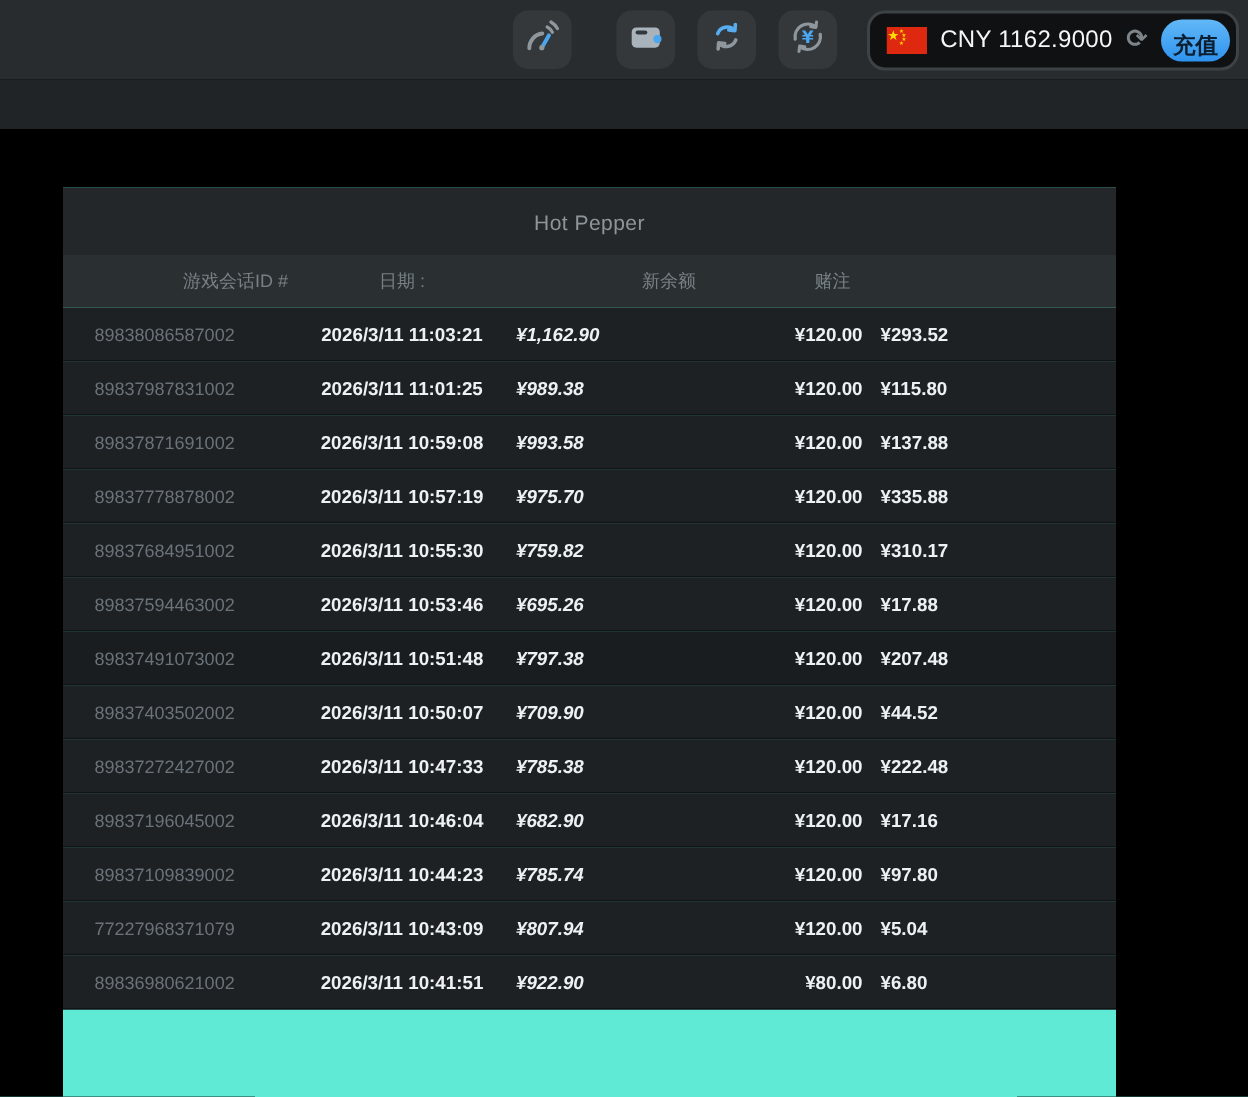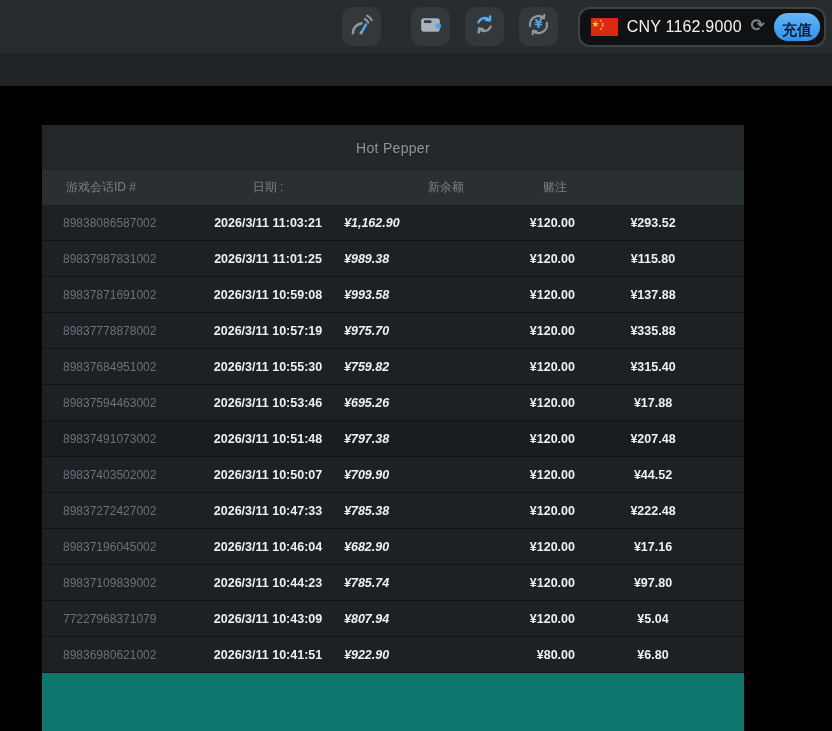--- a/index.html
+++ b/index.html
@@ -29,45 +29,45 @@
     white-space:nowrap; }
   .refresh-glyph { color:#7d858b; font-size:17px; font-weight:bold; cursor:pointer;
     line-height:1; margin-top:-2px; }
   .recharge { height:28px; min-width:45px; padding:8px 8px; border:none;
     border-radius:14px; background:linear-gradient(180deg,#62b8f7 0%,#2e93ee 100%);
     color:#0c1f30; font-size:15px; font-weight:bold; cursor:pointer;
     font-family:"Liberation Sans","DejaVu Sans",sans-serif; }
 
   
   .card { position:absolute; left:42px; top:125px; width:702px; bottom:0;
-    background:#0f766e; }
+    background:#5eead4; }
   .card-title { height:45px; background:#242729; display:flex; align-items:center;
     justify-content:center; color:#8e959a; font-size:14px; letter-spacing:.3px; }
 
   .thead { height:35px; background:#2a2f32; display:flex; align-items:center;
     color:#798086; font-size:12px; }
   .trow { height:36px; display:flex; align-items:center; background:#1e2124;
     border-bottom:1px solid #111315; }
   .trow.hl { background:#1a1d1f; }
   .tbody-wrap {}
 
   .c0 { width:150px; } .c1 { width:152px; } .c2 { width:128px; }
   .c3 { width:115px; } .c4 { width:157px; }
 
-  .thead .c0 { padding-left:24px; text-align:left; }
+  .thead .c0 { padding-left:24px; text-align:right; }
   .thead .c1 { text-align:center; }
   .thead .c2 { text-align:right; padding-right:8px; }
   .thead .c3 { text-align:right; padding-right:20px; }
   .thead .c4 { text-align:center; padding-left:26px; }
 
   .trow .c0 { padding-left:21px; text-align:left; color:#6a727a; font-size:12px; }
   .trow .c1 { text-align:center; color:#eef1f3; font-size:12.5px; font-weight:bold; }
   .trow .c2 { text-align:left; padding-right:9px;  color:#eef1f3; font-size:12.5px; font-weight:bold;font-style:italic; }
   .trow .c3 { text-align:right; padding-right:12px; color:#eef1f3; font-size:12.5px; font-weight:bold; }
-  .trow .c4 { text-align:center; padding-right:25px; color:#eef1f3; font-size:12.5px; font-weight:bold; }
+  .trow .c4 { text-align:left; padding-right:25px; color:#eef1f3; font-size:12.5px; font-weight:bold; }
 </style>
 </head>
 <body>
 
 <div class="topbar">
 
   <div class="icon-btn gap-lg">
     <span>
       <svg width="26" height="26" viewBox="0 0 24 24" fill="none">
         <path d="M4.5 19.5a9 9 0 0 1 8-9" stroke="#8e979e" stroke-width="2.4" stroke-linecap="round"></path>
@@ -168,21 +168,21 @@
         <div class="c1">2026/3/11 10:57:19</div>
         <div class="c2">¥975.70</div>
         <div class="c3">¥120.00</div>
         <div class="c4">¥335.88</div>
       </div>
       <div class="trow">
         <div class="c0">89837684951002</div>
         <div class="c1">2026/3/11 10:55:30</div>
         <div class="c2">¥759.82</div>
         <div class="c3">¥120.00</div>
-        <div class="c4">¥315.40</div>
+        <div class="c4">¥310.17</div>
       </div>
       <div class="trow">
         <div class="c0">89837594463002</div>
         <div class="c1">2026/3/11 10:53:46</div>
         <div class="c2">¥695.26</div>
         <div class="c3">¥120.00</div>
         <div class="c4">¥17.88</div>
       </div>
       <div class="trow hl">
         <div class="c0">89837491073002</div>

